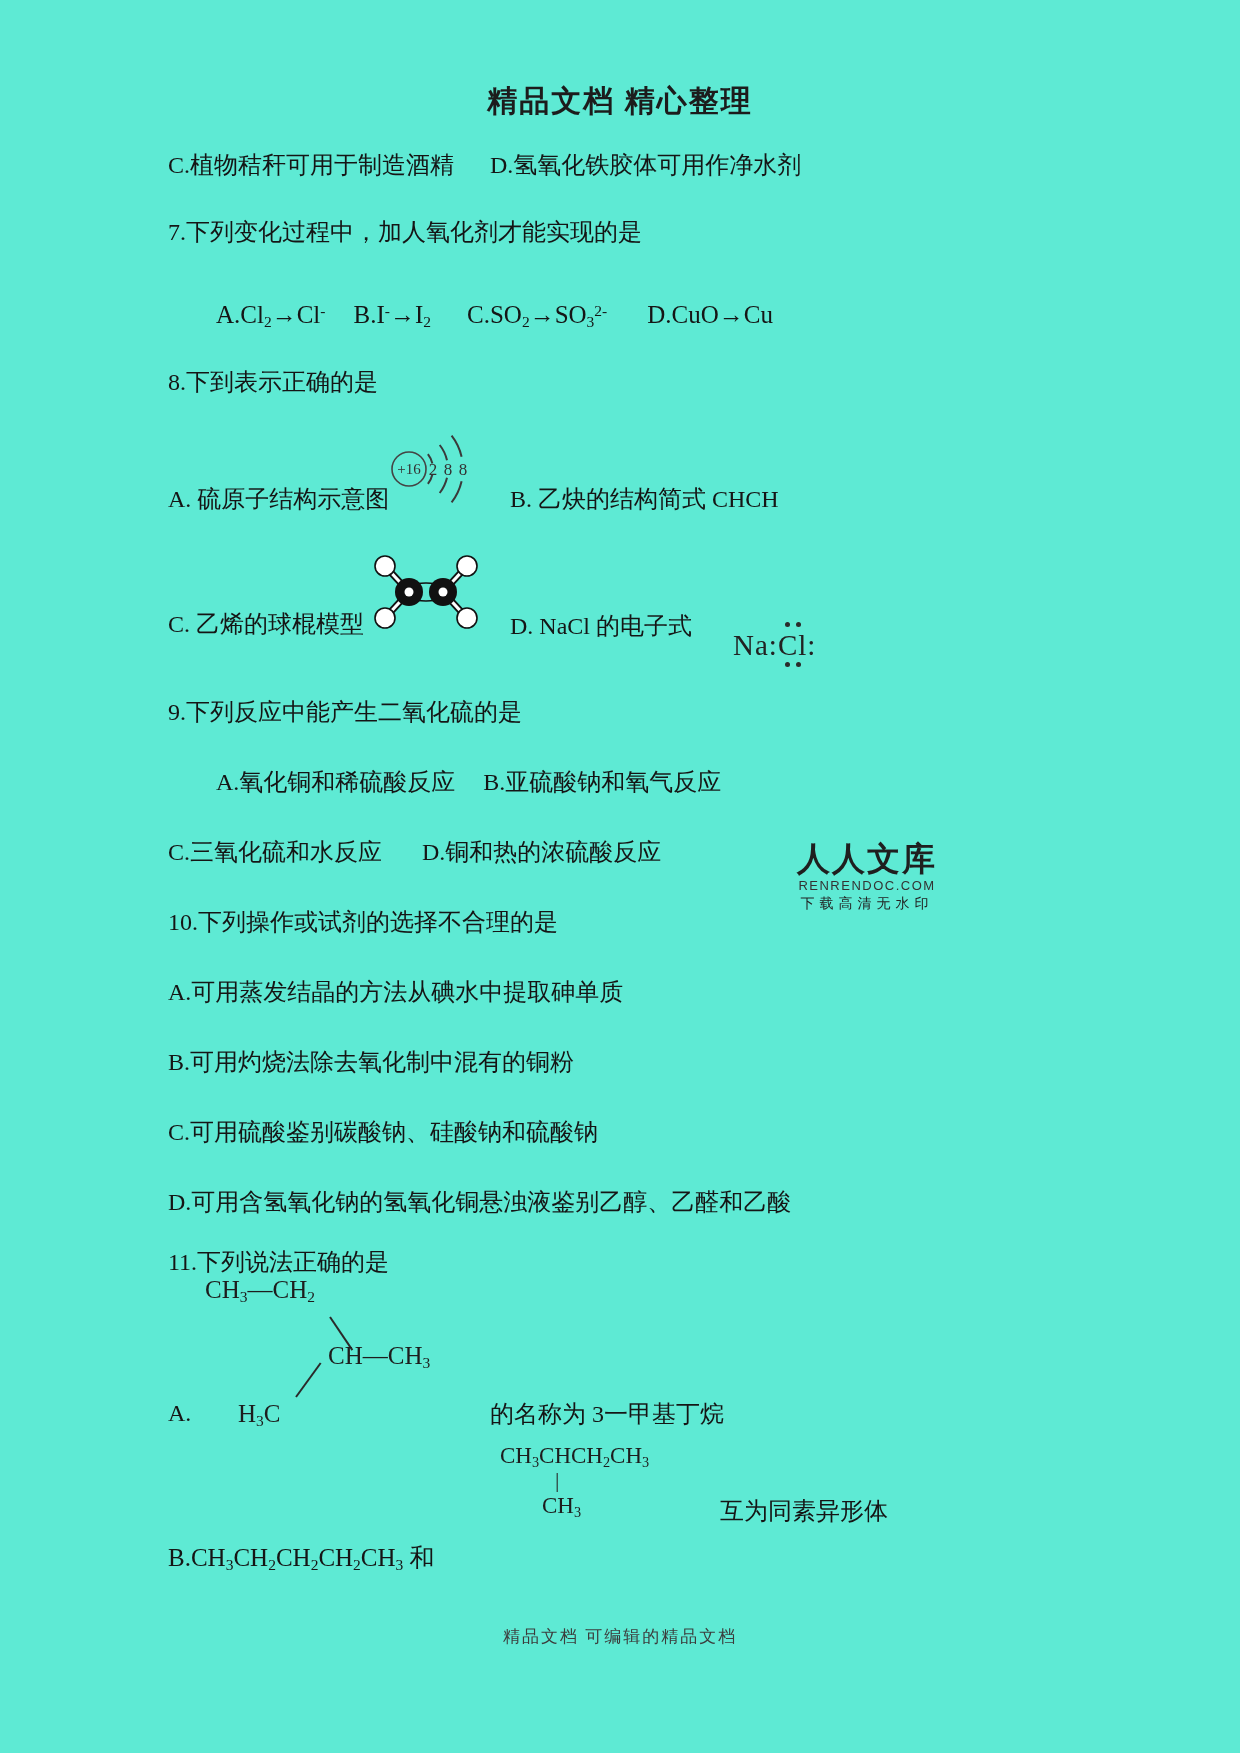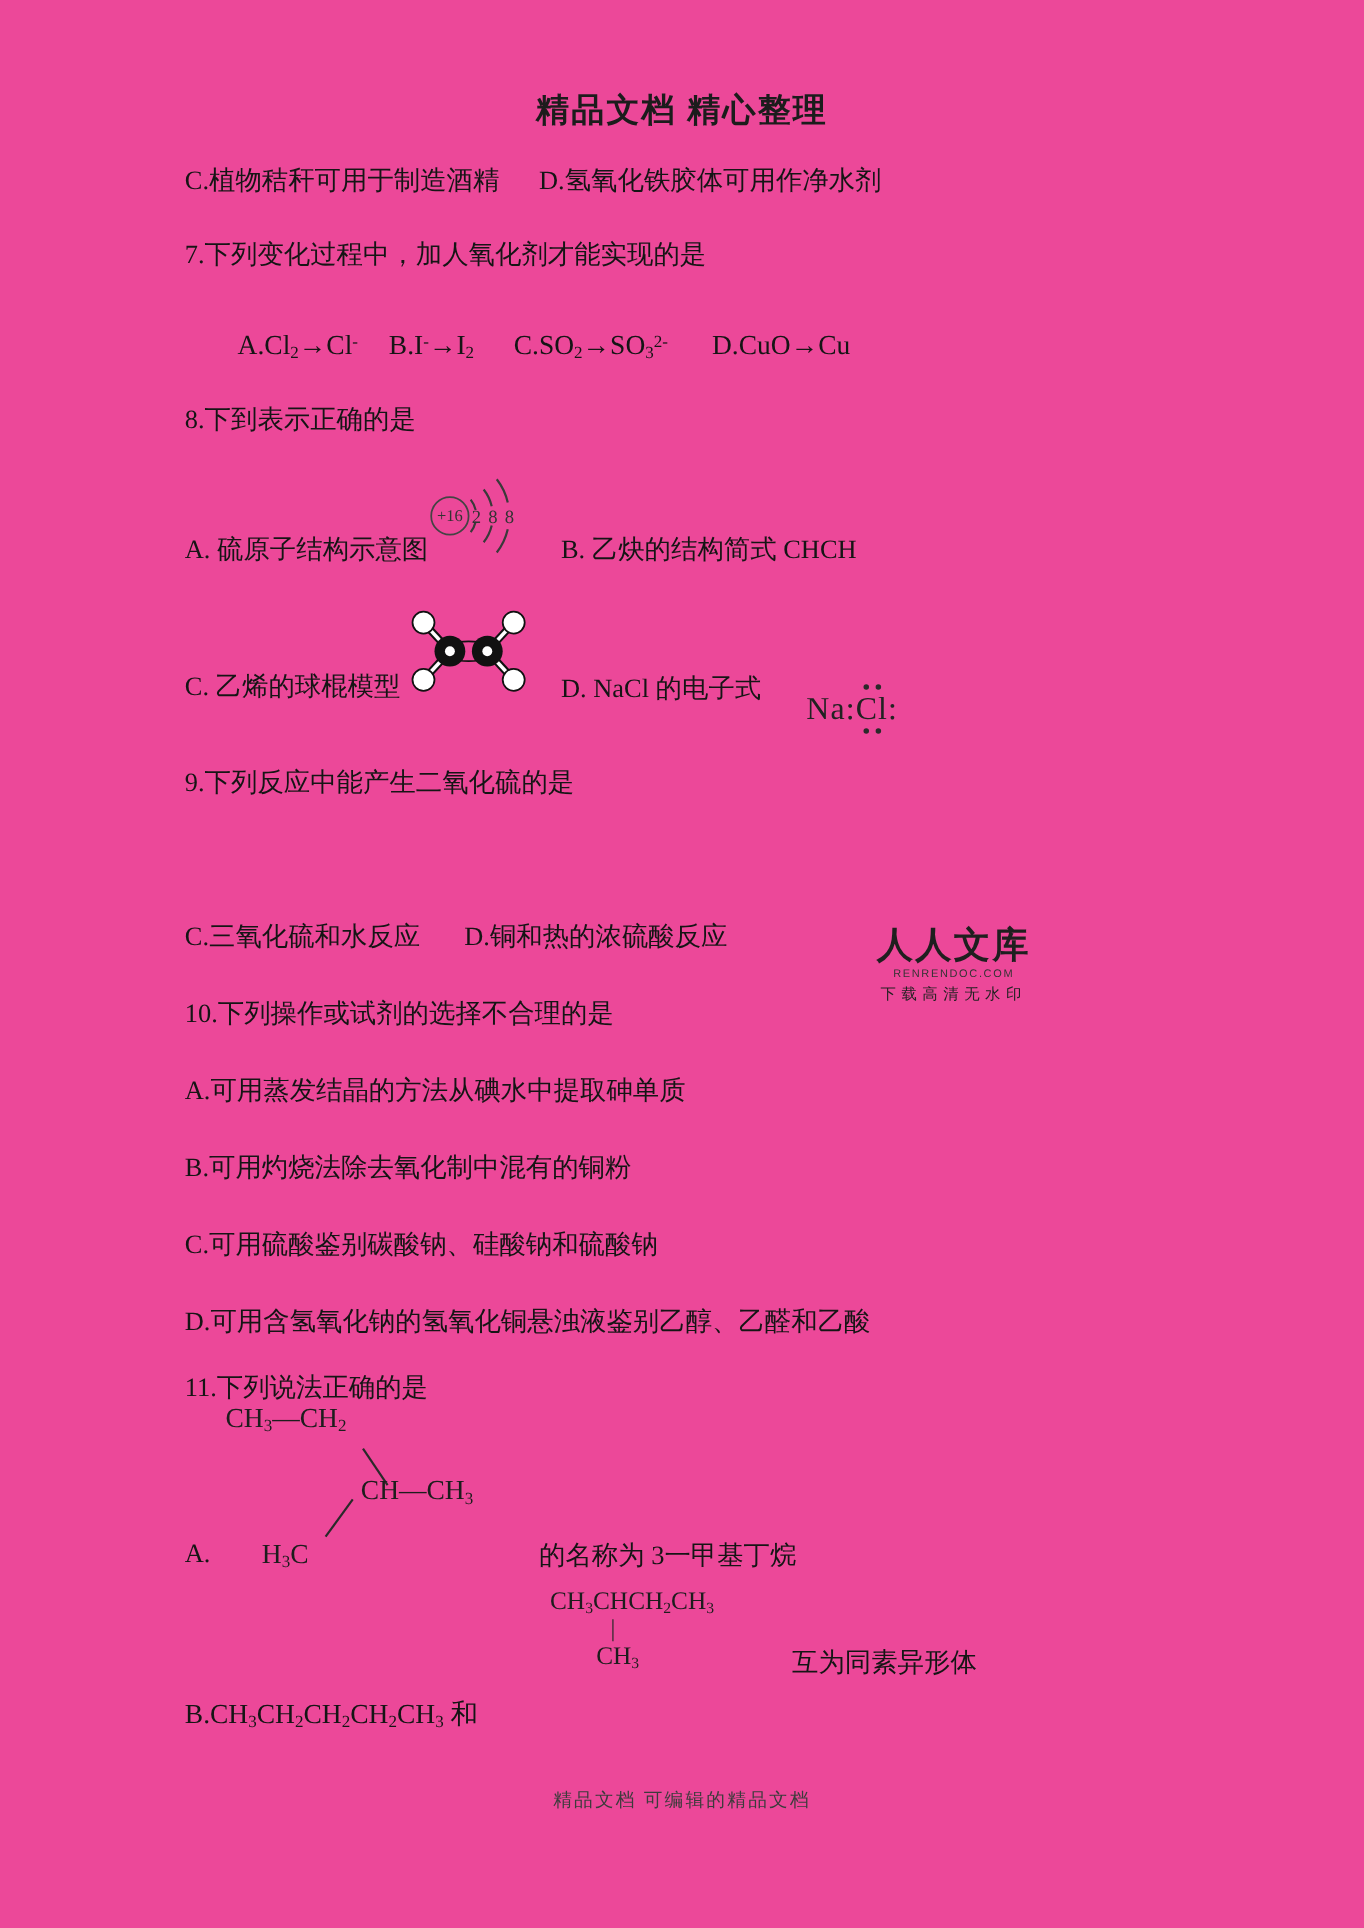--- a/index.html
+++ b/index.html
@@ -1,19 +1,19 @@
 <!DOCTYPE html>
 <html><head>
 <meta charset="utf-8">
 <style>
   * { margin:0; padding:0; box-sizing:border-box; }
   html,body { background:#ffffff; }
   body { font-family:"Liberation Serif","DejaVu Serif",serif; color:#151515; }
   .page {
-    position:relative; width:1240px; height:1753px; background:#ec4899;
+    position:relative; width:1240px; height:1753px; background:#5eead4;
     overflow:hidden; margin:0 auto;text-decoration:underline;
   }
   .abs { position:absolute; }
   .line {
     position:absolute; left:168px; font-size:24px; line-height:34px;
     color:#151515; white-space:nowrap;
   }
   .center { left:0; width:1240px; text-align:center; }
   .header-t { font-size:30px; font-weight:600; letter-spacing:2px; color:#1c1c1c; }
   .footer-t { font-size:17px; letter-spacing:2px; color:#3c3c3c; }
@@ -35,21 +35,21 @@
 
   
   .sformula { position:absolute; font-size:25px; color:#1d1d1d; }
   .sformula .frow { position:absolute; white-space:nowrap; }
   .bond { position:absolute; height:2px; background:#2a2a2a; transform-origin:left center; }
   .vbond { position:absolute; font-size:22px; color:#2a2a2a; }
 
   
   .watermark { position:absolute; left:792px; top:840px; width:150px; text-align:center; color:#1f1f1f; }
   .wm-brand { font-family:"Liberation Sans","DejaVu Sans",sans-serif; font-weight:700; font-size:33px; letter-spacing:2px; line-height:38px; }
-  .wm-domain { font-family:"Liberation Sans","DejaVu Sans",sans-serif; font-size:10px; letter-spacing:1.5px; color:#333; line-height:16px; }
+  .wm-domain { font-family:"Liberation Sans","DejaVu Sans",sans-serif; font-size:13px; letter-spacing:1.5px; color:#333; line-height:16px; }
   .wm-tag { font-family:"Liberation Sans","DejaVu Sans",sans-serif; font-size:14px; letter-spacing:5px; color:#222; line-height:19px; }
 
   svg text { font-family:"Liberation Serif","DejaVu Serif",serif; fill:#333; }
 </style>
 </head>
 <body>
 
 <div class="page">
 
   <div class="line center header-t" style="top:84px;">精品文档 精心整理</div>
@@ -114,20 +114,23 @@
     <span class="eformula" style="left:565px; top:30px;"><span>Na</span><span>:</span><span class="cl-wrap"><span class="dots dots-top">
             <i></i>
             <i></i>
           </span><span>Cl</span><span class="dots dots-bottom">
             <i></i>
             <i></i>
           </span></span><span>:</span></span>
   </div>
 
   <div class="line" style="top:695px;">9.下列反应中能产生二氧化硫的是</div>
+  <div class="line" style="top:765px;">
+    <span class="gap28">A.氧化铜和稀硫酸反应</span><span>B.亚硫酸钠和氧气反应</span>
+  </div>
   <div class="line" style="top:835px;">
     <span class="gap40">C.三氧化硫和水反应</span><span>D.铜和热的浓硫酸反应</span>
   </div>
 
   <div class="watermark">
     <div class="wm-brand">人人文库</div>
     <div class="wm-domain">RENRENDOC.COM</div>
     <div class="wm-tag">下载高清无水印</div>
   </div>
 

